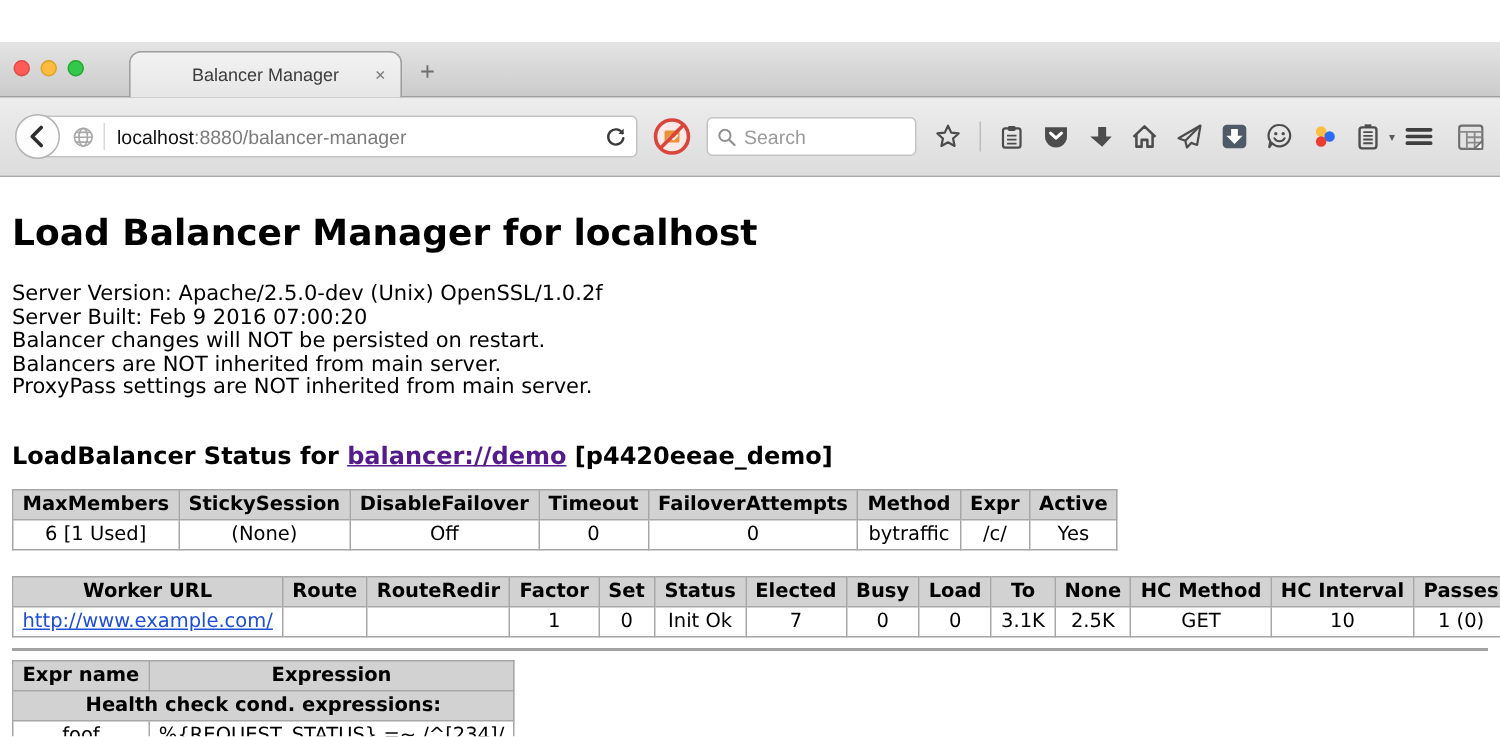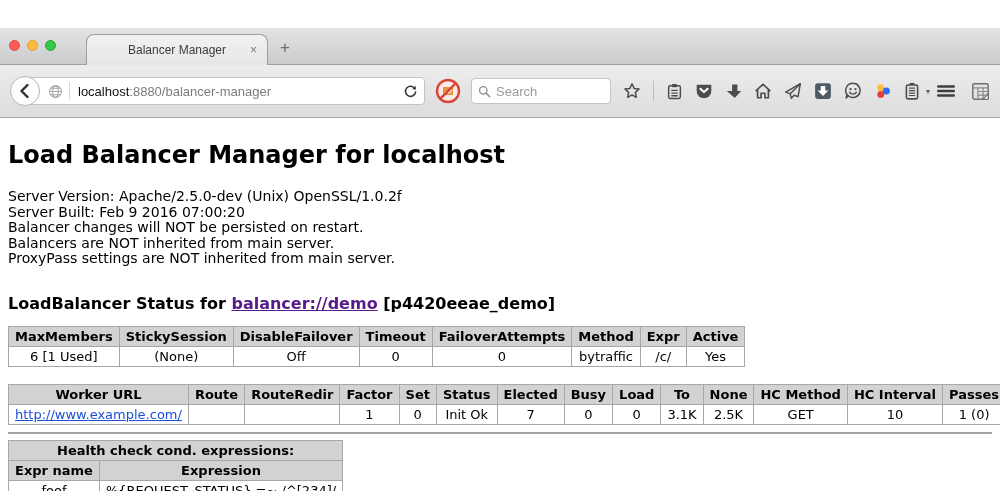--- a/index.html
+++ b/index.html
@@ -287,25 +287,25 @@
 
       </tr>
     </tbody>
       </table>
 
     <hr class="rule hr-top">
 
     <table class="health-table">
       <tbody>
           <tr>
-        <th colspan="2" style="width:310px">Health check cond. expressions:</th>
-      </tr>
-      <tr>
         <th style="width:78px">Expr name</th>
         <th style="width:232px">Expression</th>
+      </tr>
+      <tr>
+        <th colspan="2" style="width:310px">Health check cond. expressions:</th>
       </tr>
       <tr>
         <td>foof</td>
         <td class="cell-left">%{REQUEST_STATUS} =~ /^[234]/</td>
       </tr>
     </tbody>
       </table>
 
     <hr class="rule">
 

